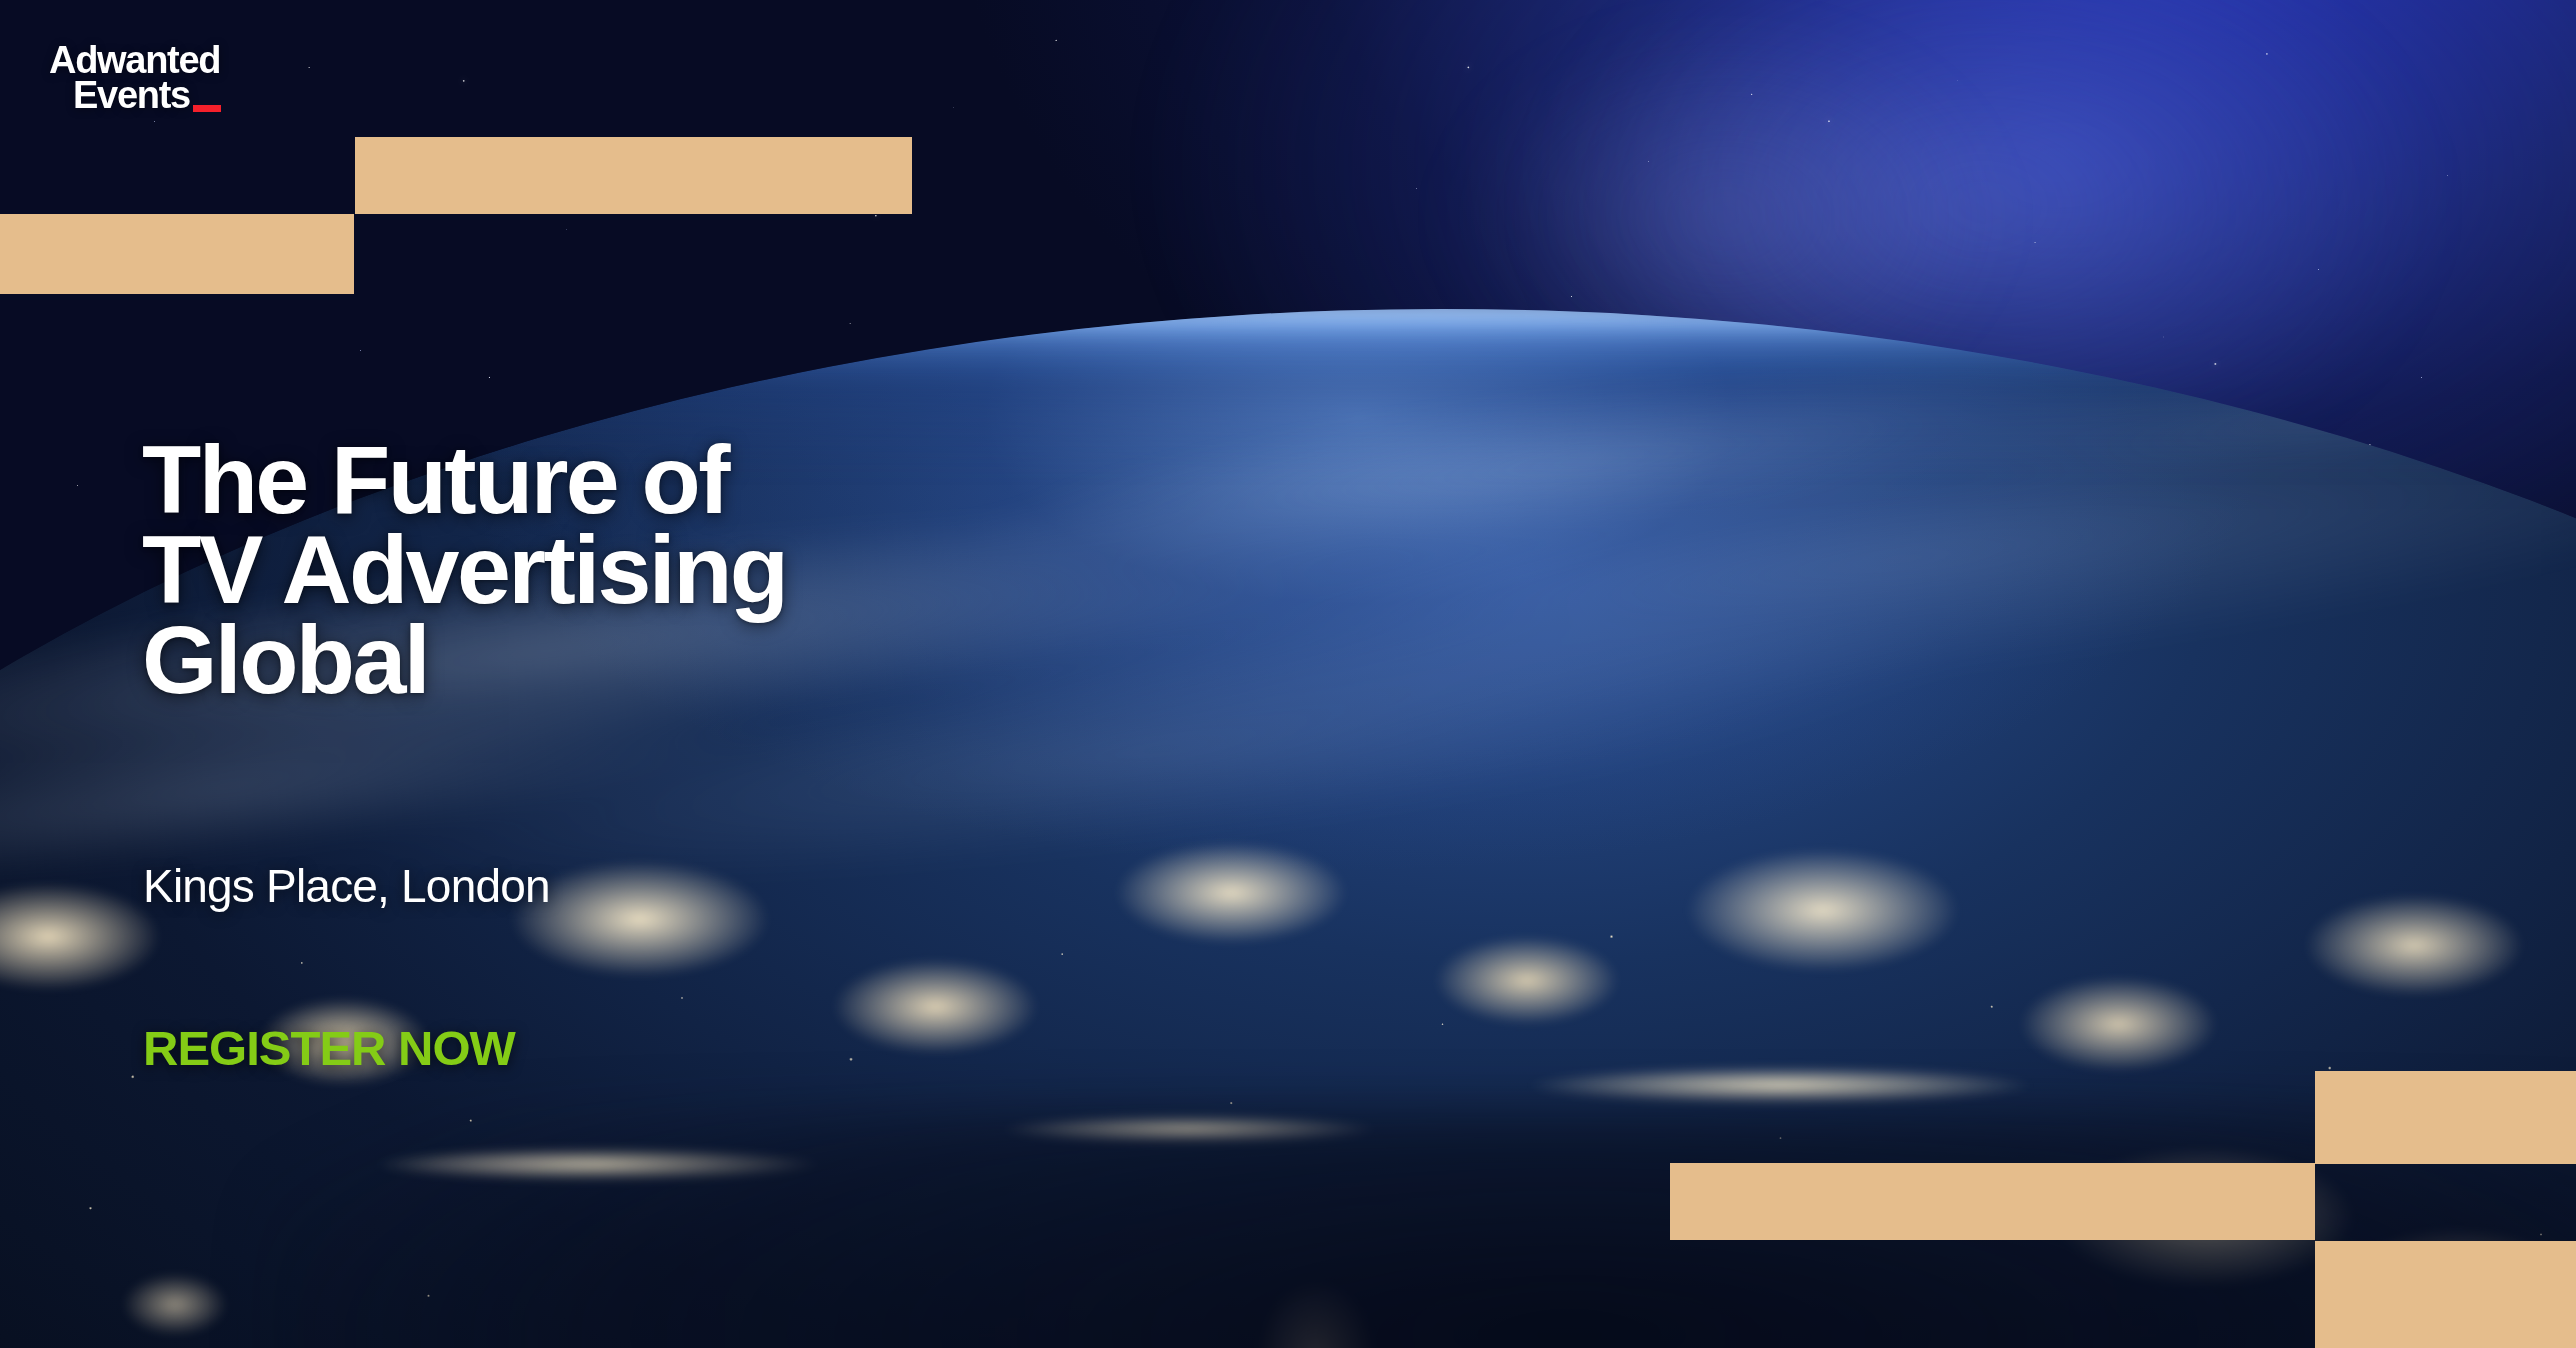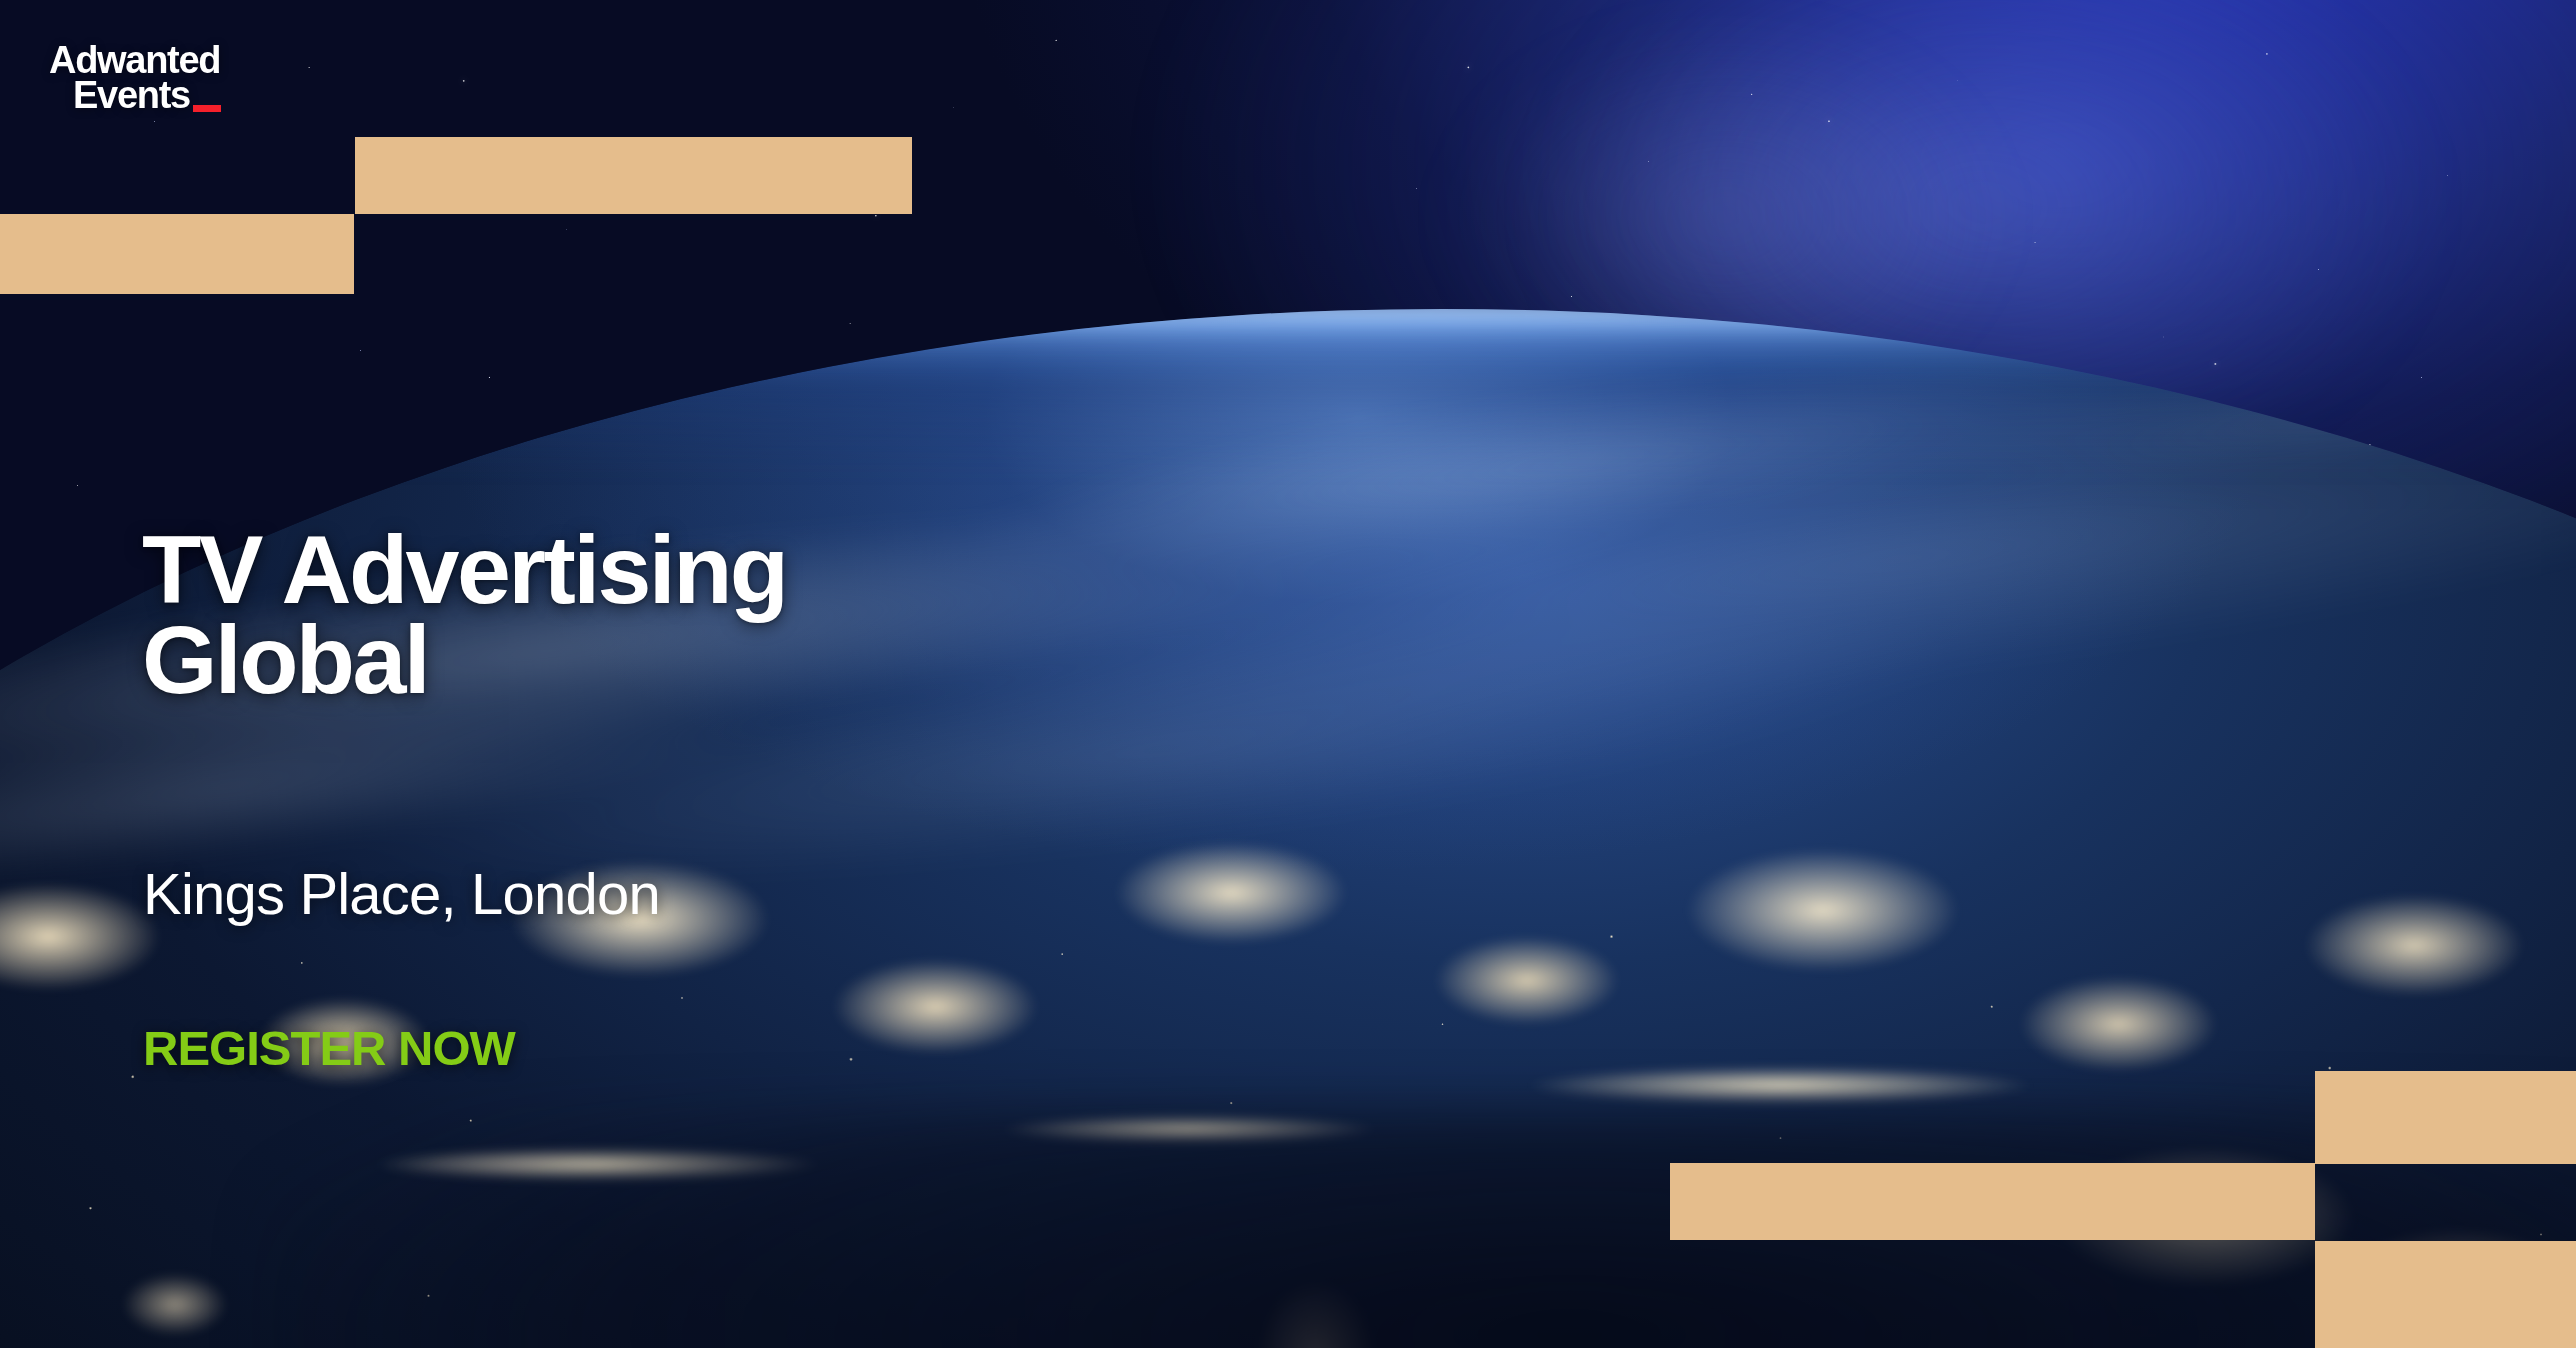--- a/index.html
+++ b/index.html
@@ -267,21 +267,21 @@
     font-size:97px;
     font-weight:900;
     line-height:0.93;
     letter-spacing:-2.6px;
     text-shadow:0 3.1px 17.5px rgba(0,0,0,0.55), 0 1px 4.1px rgba(0,0,0,0.40);
     white-space:nowrap;
   }
   .meta {
     position:absolute; left:143px; top:860px;
     color:#fff;
-    font-size:58px;
+    font-size:46px;
     font-weight:400;
     line-height:1.17;
     letter-spacing:-0.8px;
     text-shadow:0 2.1px 12.4px rgba(0,0,0,0.60);
     white-space:nowrap;
   }
   .cta {
     position:absolute; left:143px; top:1020px;
     color:#84cc16;
     font-size:49px;
@@ -328,21 +328,21 @@
   <div class="logo">
     <div>Adwanted</div>
     <div class="l2row">
       <span>Events</span>
       <span class="underscore"></span>
     </div>
   </div>
 
   <div class="hero">
     <h1>
-      <br>
+      <span>The Future of</span><br>
       <span>TV Advertising</span><br>
       <span>Global</span>
     </h1>
   </div>
 
   <div class="meta">
     <div>Kings Place, London</div>
   </div>
 
   <div class="cta">REGISTER NOW</div>

